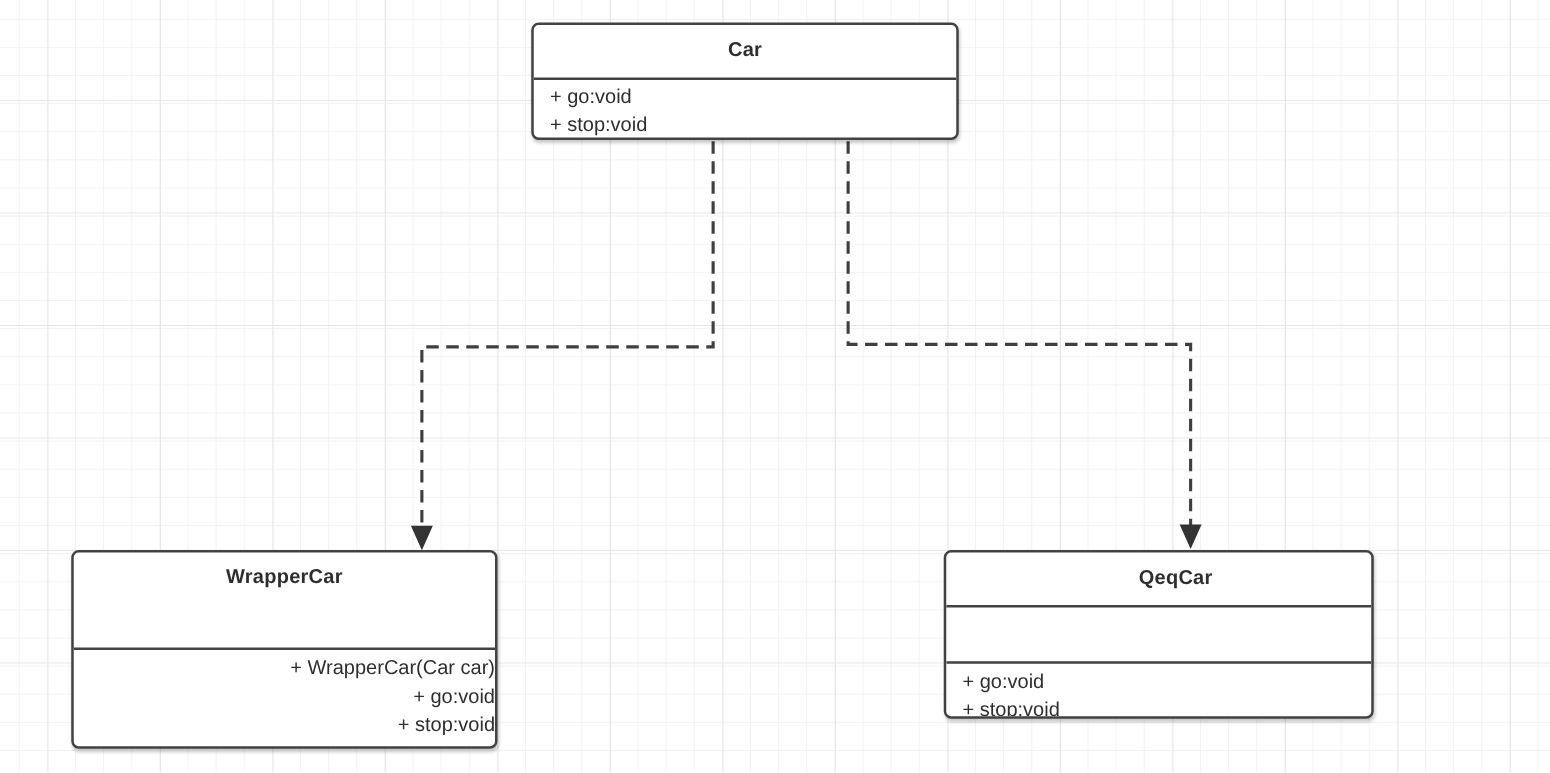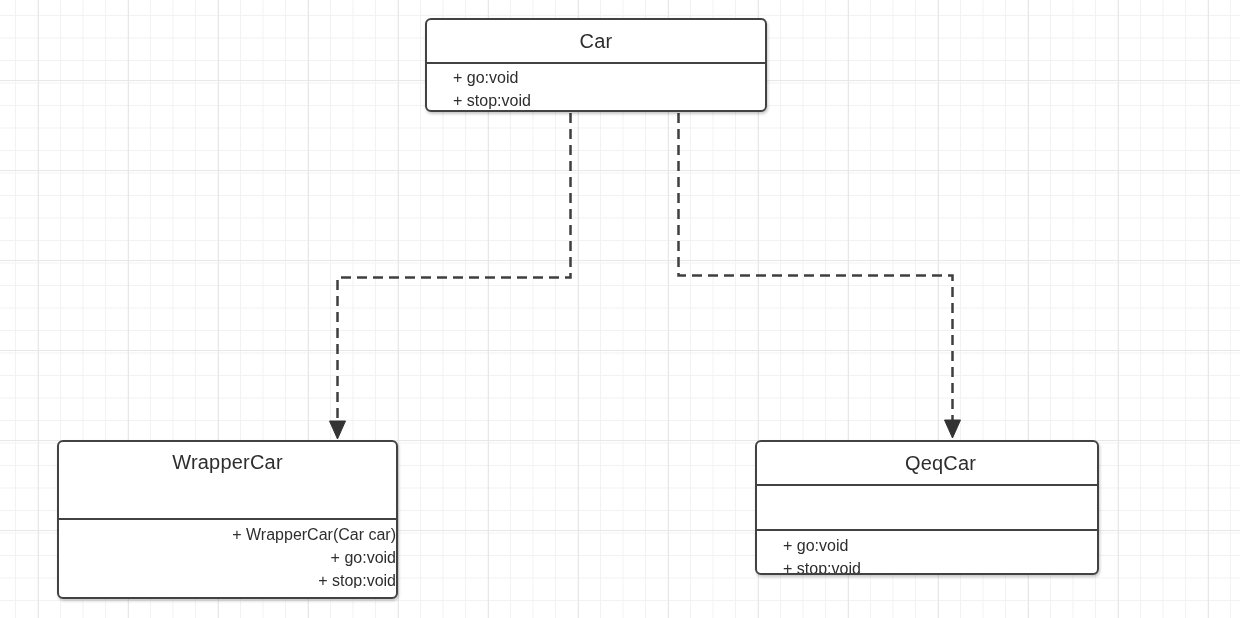--- a/index.html
+++ b/index.html
@@ -48,34 +48,34 @@
     border-radius: 6px;
     box-shadow: 1px 2px 3px rgba(0,0,0,0.22);
     box-sizing: border-box;
     color: #2e2e2e;
     overflow: hidden;
   }
   .uml-title {
     display: flex;
     align-items: center;
     justify-content: center;
-    font-weight: normal;
-    font-size: 20px;
+    font-weight: bold;
+    font-size: 16px;
     letter-spacing: 0.2px;
     box-sizing: border-box;
   }
   .uml-section {
     border-top: 2.5px solid #424242;
     box-sizing: border-box;
     overflow: hidden;
   }
   .member {
     font-size: 16px;
     line-height: 23px;
-    padding-left: 26px;
+    padding-left: 13px;
     white-space: nowrap;
   }
   
   #box-car      { left: 425px; top: 18px;  width: 342px; height: 94px; }
   #box-car .uml-title { height: 42px; }
   #box-car .uml-methods { height: 49px; padding-top: 2px; }
   
   #box-wrappercar { left: 57px;  top: 440px; width: 341px; height: 159px; text-align: right; }
   #box-wrappercar .uml-title { height: 40px; }
   #box-wrappercar .uml-fields { height: 46px; display: flex; align-items: center; }

